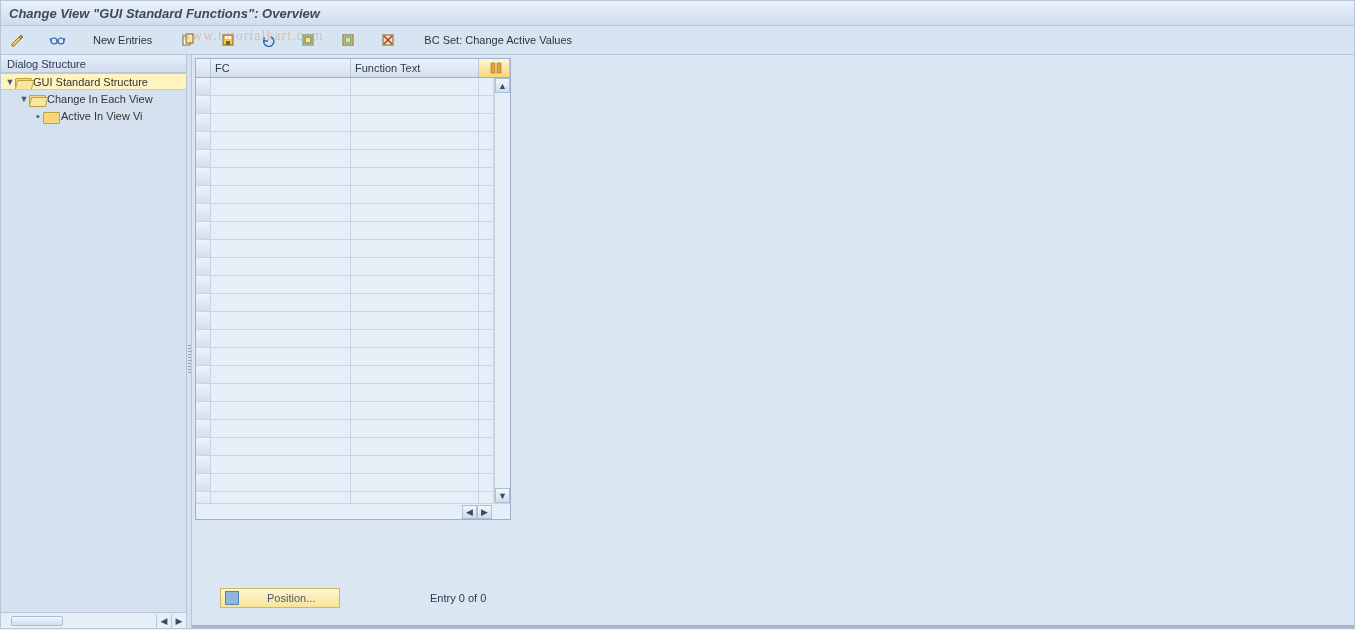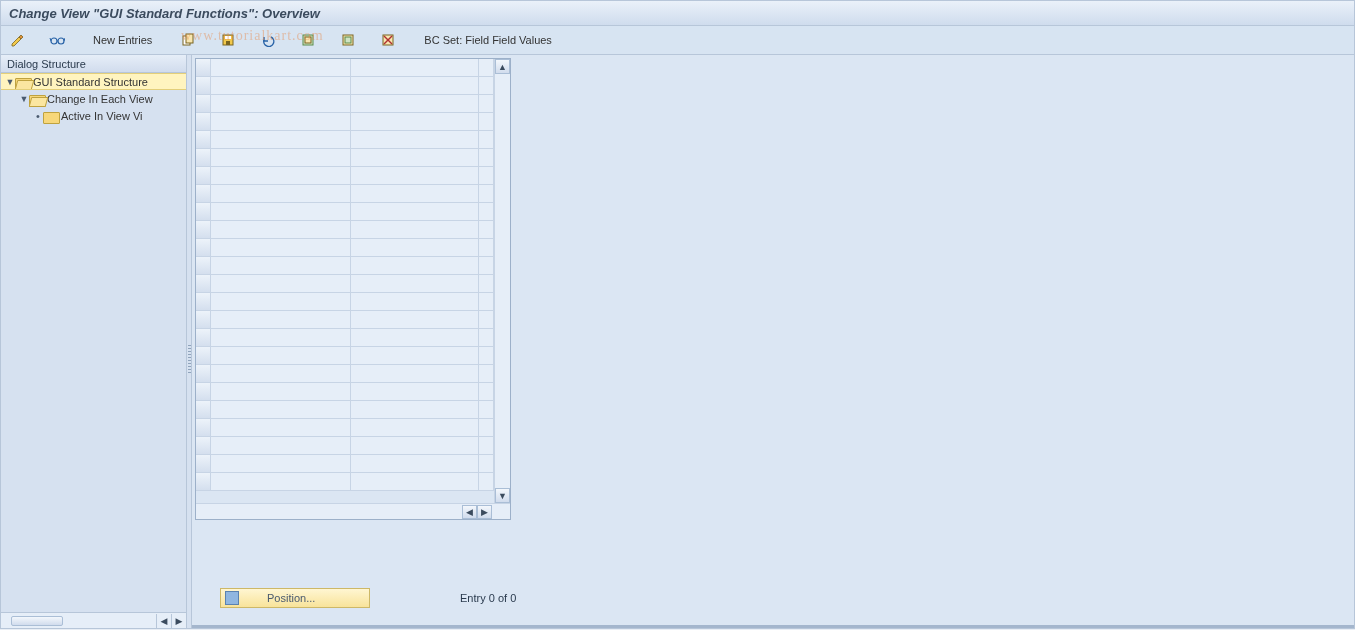--- a/index.html
+++ b/index.html
@@ -268,21 +268,21 @@
     cursor:pointer;
   }
   .footer {
     position:absolute;
     left: 28px; bottom: 20px;
     display:flex;
     align-items:center;
     gap: 90px;
   }
   .position-btn {
-    width: 150px; height: 20px;
+    width: 120px; height: 20px;
     background: linear-gradient(#fff6d2,#f8e39a);
     border: 1px solid #cdb867;
     display:flex;align-items:center;
     cursor:pointer;
     padding-left:4px;
     gap: 28px;
     color:#4a5a6e;
   }
   .position-btn .picon{
     width:14px;height:14px;
@@ -354,21 +354,21 @@
       </svg>
   </span>
   <span class="ico">
     <svg width="14" height="14">
         <rect x="2" y="2" width="10" height="10" fill="#f8e6b0" stroke="#7a6520"></rect>
         <line x1="3" y1="3" x2="11" y2="11" stroke="#b03030" stroke-width="1.5"></line>
         <line x1="11" y1="3" x2="3" y2="11" stroke="#b03030" stroke-width="1.5"></line>
       </svg>
   </span>
   <span class="txtbtn">
-    <span>BC Set: Field Field Values</span>
+    <span>BC Set: Change Active Values</span>
   </span>
   <span class="watermark">www.tutorialkart.com</span>
 </div>
 
 <div class="main">
   <div class="left-pane">
     <div class="tree-header">Dialog Structure</div>
     <div class="tree-body" id="tree-body">
         <div class="tree-node selected" style="padding-left: 4px;">
           <span class="toggler">▼</span>
@@ -391,20 +391,31 @@
       <span class="spacer"></span>
       <span class="arrow">◀</span>
       <span class="arrow">▶</span>
     </div>
   </div>
 
   <div class="splitter"></div>
 
   <div class="right-pane">
     <div class="grid-container">
+      <div class="grid-head">
+        <div class="gh sel"></div>
+        <div class="gh c1">FC</div>
+        <div class="gh c2">Function Text</div>
+        <div class="gh cfg">
+          <svg width="12" height="12">
+              <rect x="1" y="1" width="4" height="10" fill="#e6a23c" stroke="#8a6520" stroke-width="0.5"></rect>
+              <rect x="7" y="1" width="4" height="10" fill="#e6a23c" stroke="#8a6520" stroke-width="0.5"></rect>
+            </svg>
+        </div>
+      </div>
       <div class="grid-body">
         <div class="rows" id="grid-rows">
             <div class="grid-row">
               <div class="cell sel"></div>
               <div class="cell c1"></div>
               <div class="cell c2"></div>
               <div class="cell rest"></div>
             </div>
             <div class="grid-row">
               <div class="cell sel"></div>

